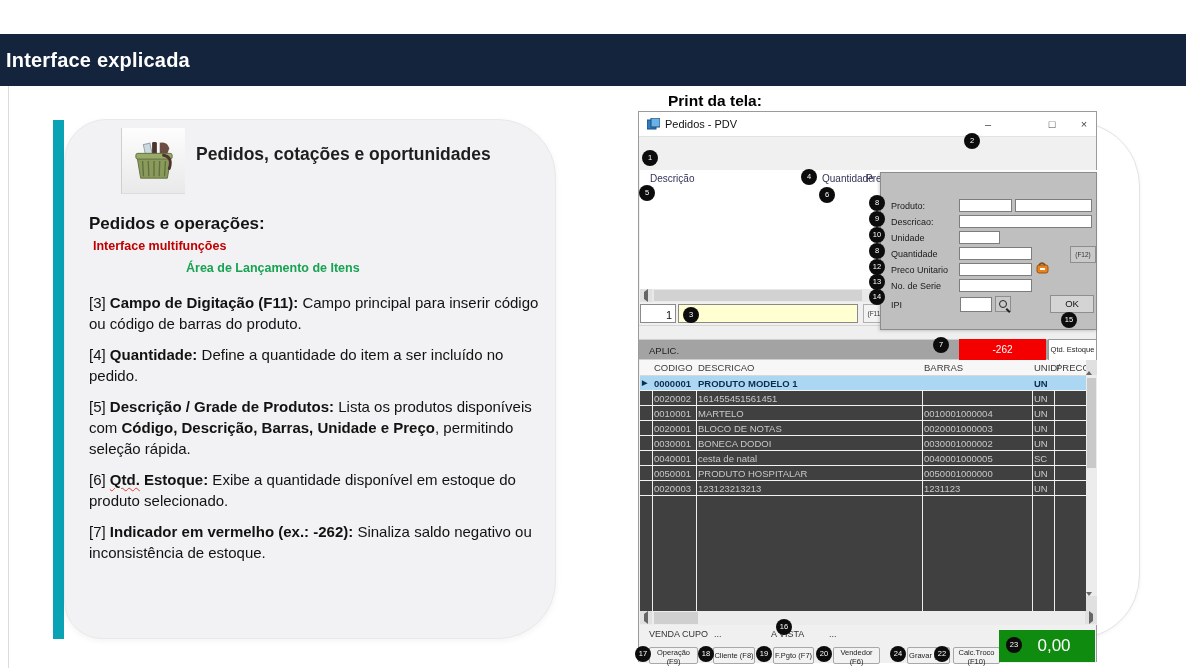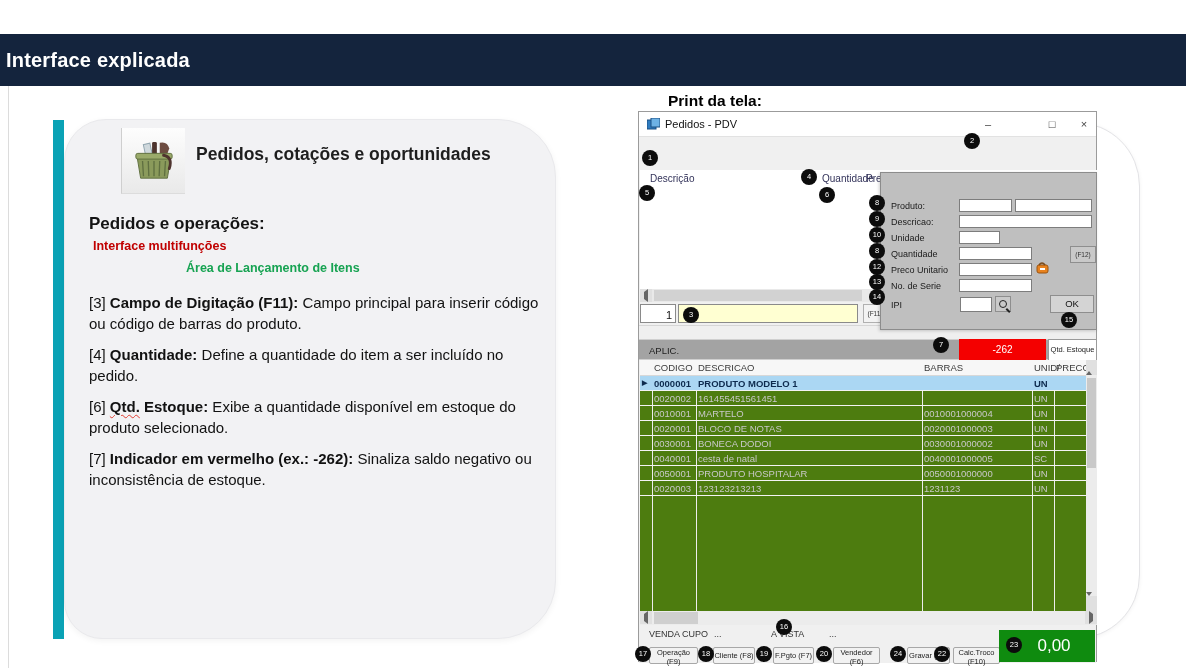--- a/index.html
+++ b/index.html
@@ -79,21 +79,21 @@
   .gap-strip { position:absolute; left:0; top:213px; width:457px; height:14px; background:#efefef; border-top:1px solid #d6d6d6; }
 
   .aplic-row { position:absolute; left:0; top:227px; width:457px; height:21px; background:#a3a3a3;
     border-top:1px solid #cfcfcf; border-bottom:1px solid #cfcfcf; }
   .aplic-label { position:absolute; left:10px; top:5px; font-size:9.5px; color:#222; }
   .stock-red { position:absolute; left:320px; top:-1px; width:87px; height:22px; background:var(--stock-red,#f40000);
     color:#fff; font-size:10px; text-align:center; line-height:22px; }
   .stock-btn { position:absolute; left:409px; top:-1px; width:49px; height:22px; background:#fff; border:1px solid #9a9a9a;
     font-size:7.5px; color:#222; text-align:center; line-height:20px; }
 
-  .grid { position:absolute; left:1px; top:248px; width:457px; height:251px; background:#4d7c0f; }
+  .grid { position:absolute; left:1px; top:248px; width:457px; height:251px; background:#404040; }
   .grid-head { position:absolute; left:0; top:0; width:457px; height:16px; background:#f7f7f7; border-bottom:1px solid #d8d8d8; }
   .gh { position:absolute; top:2px; font-size:9.5px; color:#3a3a3a; }
   .gh1{left:14px;} .gh2{left:58px;} .gh3{left:284px;} .gh4{left:394px;} .gh5{left:416px;}
   .vline { position:absolute; top:0; width:1px; height:235px; background:#ededed; }
   .grid-body { position:absolute; left:0; top:16px; width:446px; }
   .grow { position:relative; height:15px; border-bottom:1px solid #f3f3f3; }
   .grow span { position:absolute; top:2px; font-size:9.5px; color:#c9c9c9; white-space:nowrap; }
   .grow .m { left:2px; width:10px; color:#1a1a1a; font-size:7px; top:3px; }
   .c-cod{left:14px;} .c-desc{left:58px;} .c-bar{left:284px;} .c-un{left:394px;} .c-pre{left:416px;}
   .grow.sel { background:var(--selection-blue,#abd7f3); }
@@ -170,20 +170,21 @@
         <path d="M34 16 q10 2 6 14" fill="none" stroke="#4e342e" stroke-width="3" stroke-linecap="round"></path>
       </svg>
     </div>
     <div class="card-title">Pedidos, cotações e oportunidades</div>
     <div class="card-subtitle">Pedidos e operações:</div>
     <div class="tag-red">Interface multifunções</div>
     <div class="tag-green">Área de Lançamento de Itens</div>
     <div class="info-items">
         <p class="info-item"><span>[3] </span><span class="b">Campo de Digitação (F11):</span><span> Campo principal para inserir código ou código de barras do produto.</span></p>
         <p class="info-item"><span>[4] </span><span class="b">Quantidade:</span><span> Define a quantidade do item a ser incluído no pedido.</span></p>
+        <p class="info-item"><span>[5] </span><span class="b">Descrição / Grade de Produtos:</span><span> Lista os produtos disponíveis com </span><span class="b">Código, Descrição, Barras, Unidade e Preço</span><span>, permitindo seleção rápida.</span></p>
         <p class="info-item"><span>[6] </span><span class="b sq">Qtd.</span><span class="b"> Estoque:</span><span> Exibe a quantidade disponível em estoque do produto selecionado.</span></p>
         <p class="info-item"><span>[7] </span><span class="b">Indicador em vermelho (ex.: -262):</span><span> Sinaliza saldo negativo ou inconsistência de estoque.</span></p>
       </div>
   </div>
 
   <div class="print-label">Print da tela:</div>
   <div class="capsule"></div>
 
   <div class="app-window">
 

